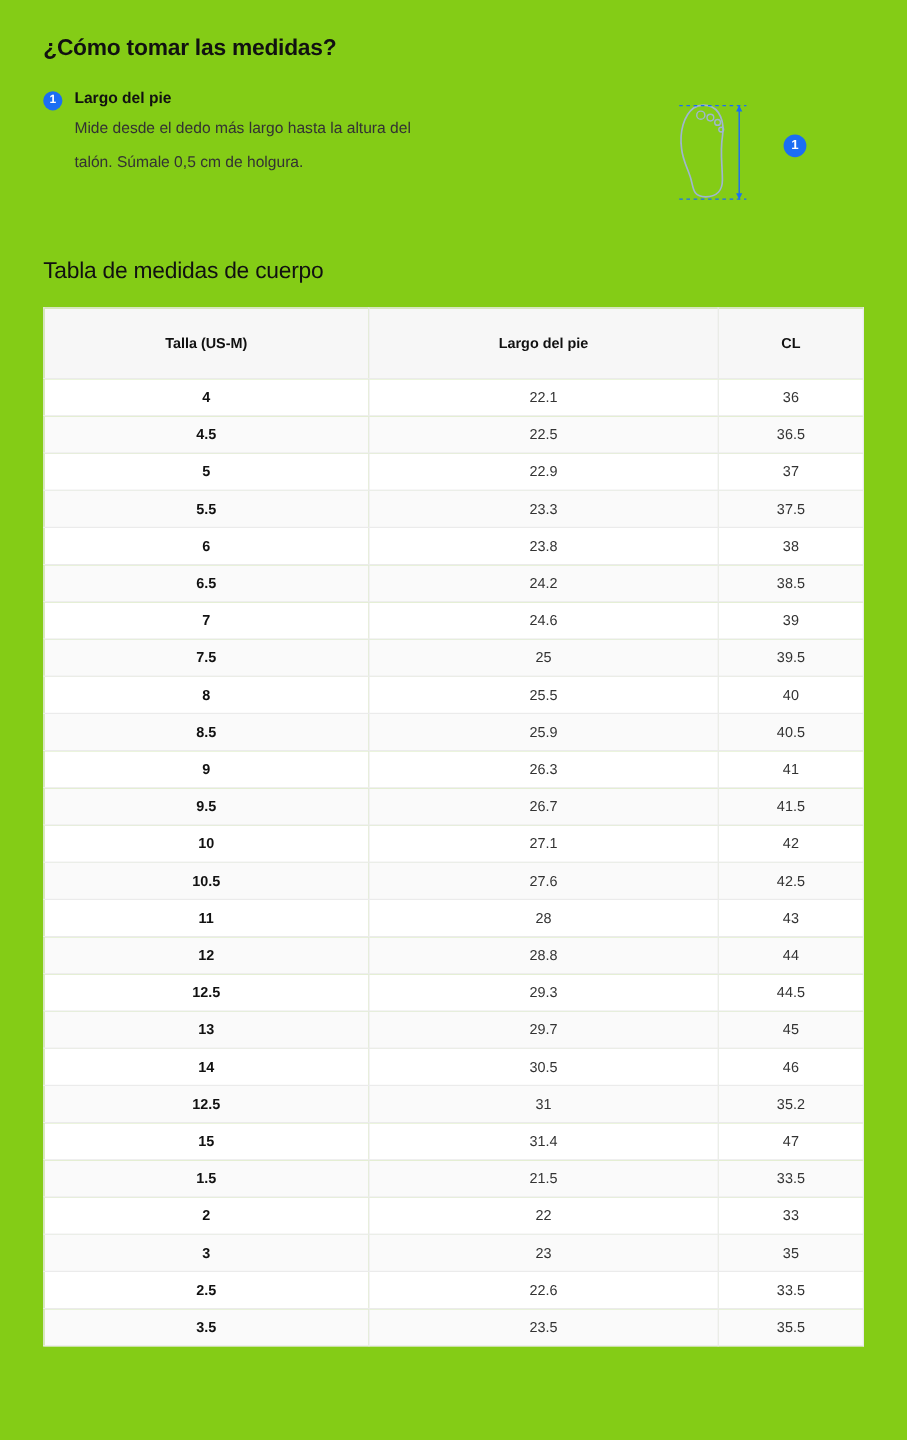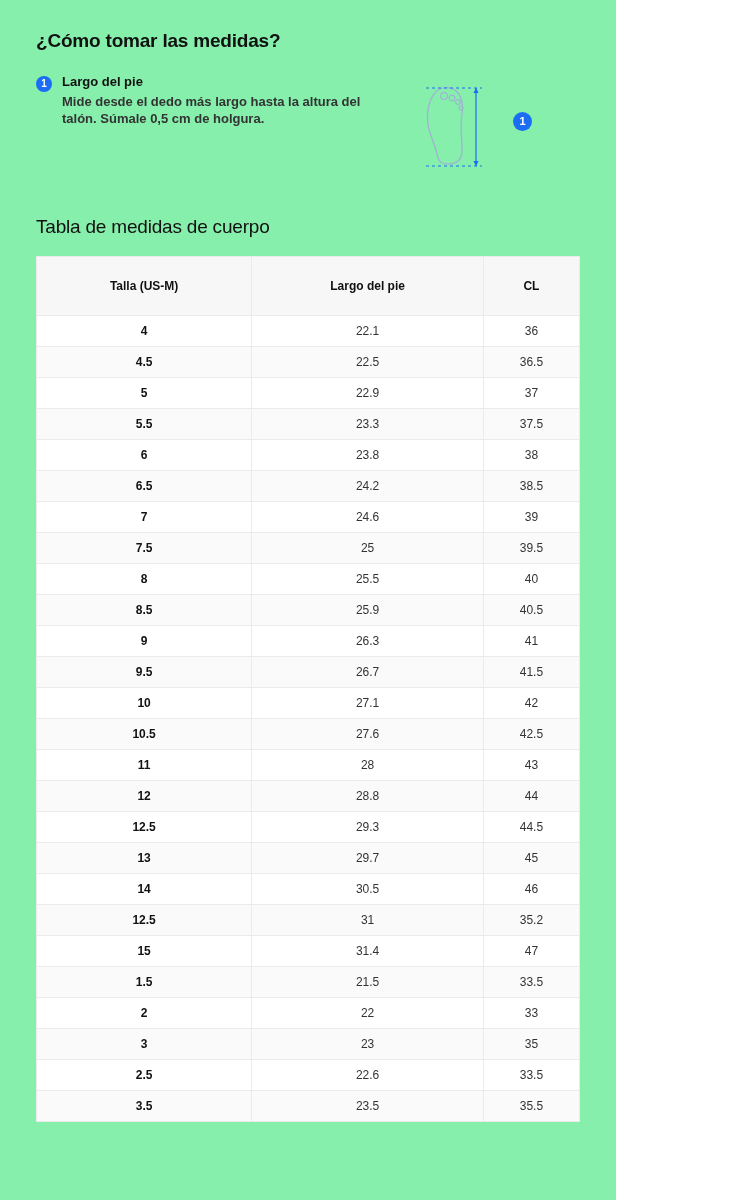--- a/index.html
+++ b/index.html
@@ -6,24 +6,24 @@
   html, body {
     margin: 0;
     padding: 0;
     width: 756px;
     background: #ffffff;
     font-family: "Liberation Sans", sans-serif;
     color: #1a1a1a;
     -webkit-font-smoothing: antialiased;
   }
   .page {
-    width: 616px;
+    width: 756px;
     min-height: 1200px;
     padding: 0 36px;
-    background: #86efac;
+    background: #84cc16;
   }
   .title-howto {
     font-size: 19px;
     font-weight: bold;
     color: #111111;
     letter-spacing: -0.2px;
     padding-top: 30px;
     margin: 0 0 18px 0;
   }
   .howto-wrap {
@@ -53,24 +53,23 @@
   }
   .howto-text h3 {
     margin: 0 0 4px 0;
     font-size: 13px;
     font-weight: bold;
     color: #111111;
   }
   .howto-text p {
     margin: 0;
     font-size: 13px;
-    line-height: 17px;
+    line-height: 28px;
     color: #333333;
     max-width: 300px;
-    font-weight: bold;
   }
   .diagram {
     position: relative;
     width: 110px;
     height: 110px;
     margin-right: 66px;
     margin-top: 2px;
   }
   .diagram .dbadge {
     position: absolute;

